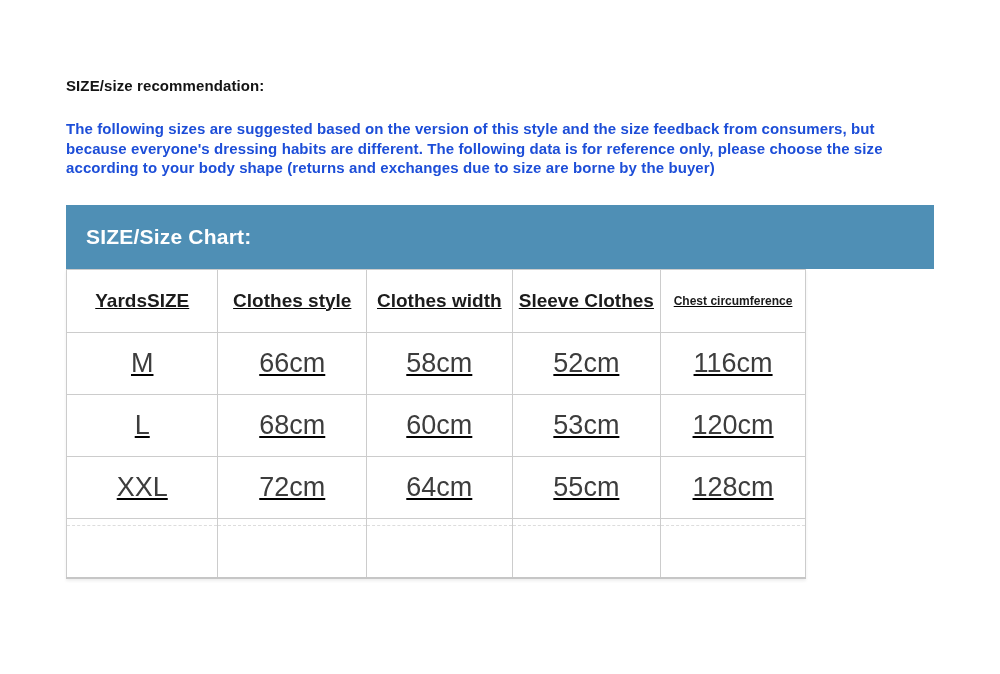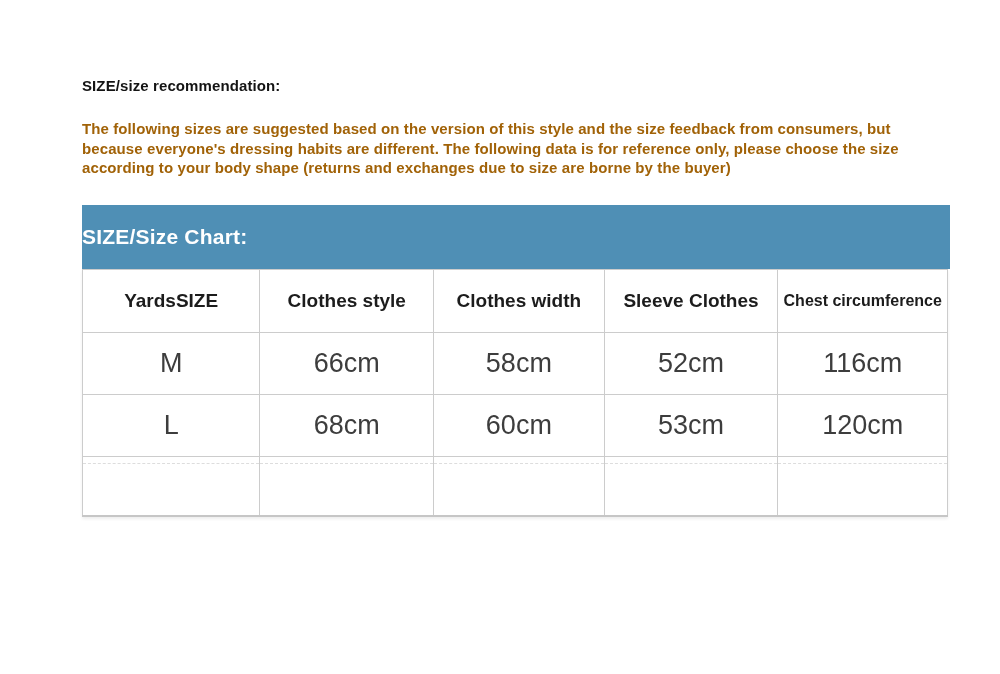--- a/index.html
+++ b/index.html
@@ -10,79 +10,81 @@
   }
   .page {
     position: relative;
     width: 1000px;
     height: 674px;
     background: #ffffff;
     overflow: hidden;
   }
   .content {
     position: absolute;
-    left: 82px;
+    left: 66px;
     top: 0;
     width: 868px;
   }
   .rec-heading {
     margin-top: 77px;
     font-size: 15px;
     font-weight: bold;
     color: #141414;
     letter-spacing: 0.1px;
   }
   .rec-body {
     margin-top: 25px;
     width: 869px;
     font-size: 15px;
     font-weight: bold;
     line-height: 19.5px;
-    color: #a16207;
+    color: #1d4ed8;
     letter-spacing: 0.1px;
   }
   .chart-title-bar {
     margin-top: 27px;
     height: 64px;
     background: #4F8FB5;
     display: flex;
     align-items: center;
     box-sizing: border-box;
+    padding-left: 20px;
   }
   .chart-title {
     color: #ffffff;
     font-size: 21px;
     font-weight: bold;
     letter-spacing: 0.2px;
   }
   table.size-table {
-    width: 866px;
+    width: 740px;
     border-collapse: collapse;
     table-layout: fixed;
     border-left: 1px solid #cccccc;
     border-right: 1px solid #cccccc;
     border-bottom: 2px solid #c6c6c6;
     box-shadow: 0 2px 3px rgba(0,0,0,0.07);
     background: #86efac;
+    text-decoration: underline;
   }
   .size-table th, .size-table td {
     border: 1px solid #cccccc;
     text-align: center;
     vertical-align: middle;
     padding: 0;
     background: #ffffff;
   }
   .size-table th {
     height: 62px;
     font-size: 19px;
     font-weight: bold;
     color: #1c1c1c;
   }
   .size-table th.small-header {
-    font-size: 16px;
+    font-size: 12px;
     text-align: center;
   }
   .size-table td {
     height: 61px;
     font-size: 27px;
     font-weight: 400;
     color: #3d3d3d;
   }
   .size-table tr.empty-row td {
     height: 58px;
@@ -139,20 +141,27 @@
           <td>52cm</td>
           <td>116cm</td>
         </tr>
         <tr>
           <td>L</td>
           <td>68cm</td>
           <td>60cm</td>
           <td>53cm</td>
           <td>120cm</td>
         </tr>
+        <tr>
+          <td>XXL</td>
+          <td>72cm</td>
+          <td>64cm</td>
+          <td>55cm</td>
+          <td>128cm</td>
+        </tr>
         <tr class="empty-row">
           <td>
               <div class="dash"></div>
             </td>
           <td>
               <div class="dash"></div>
             </td>
           <td>
               <div class="dash"></div>
             </td>

